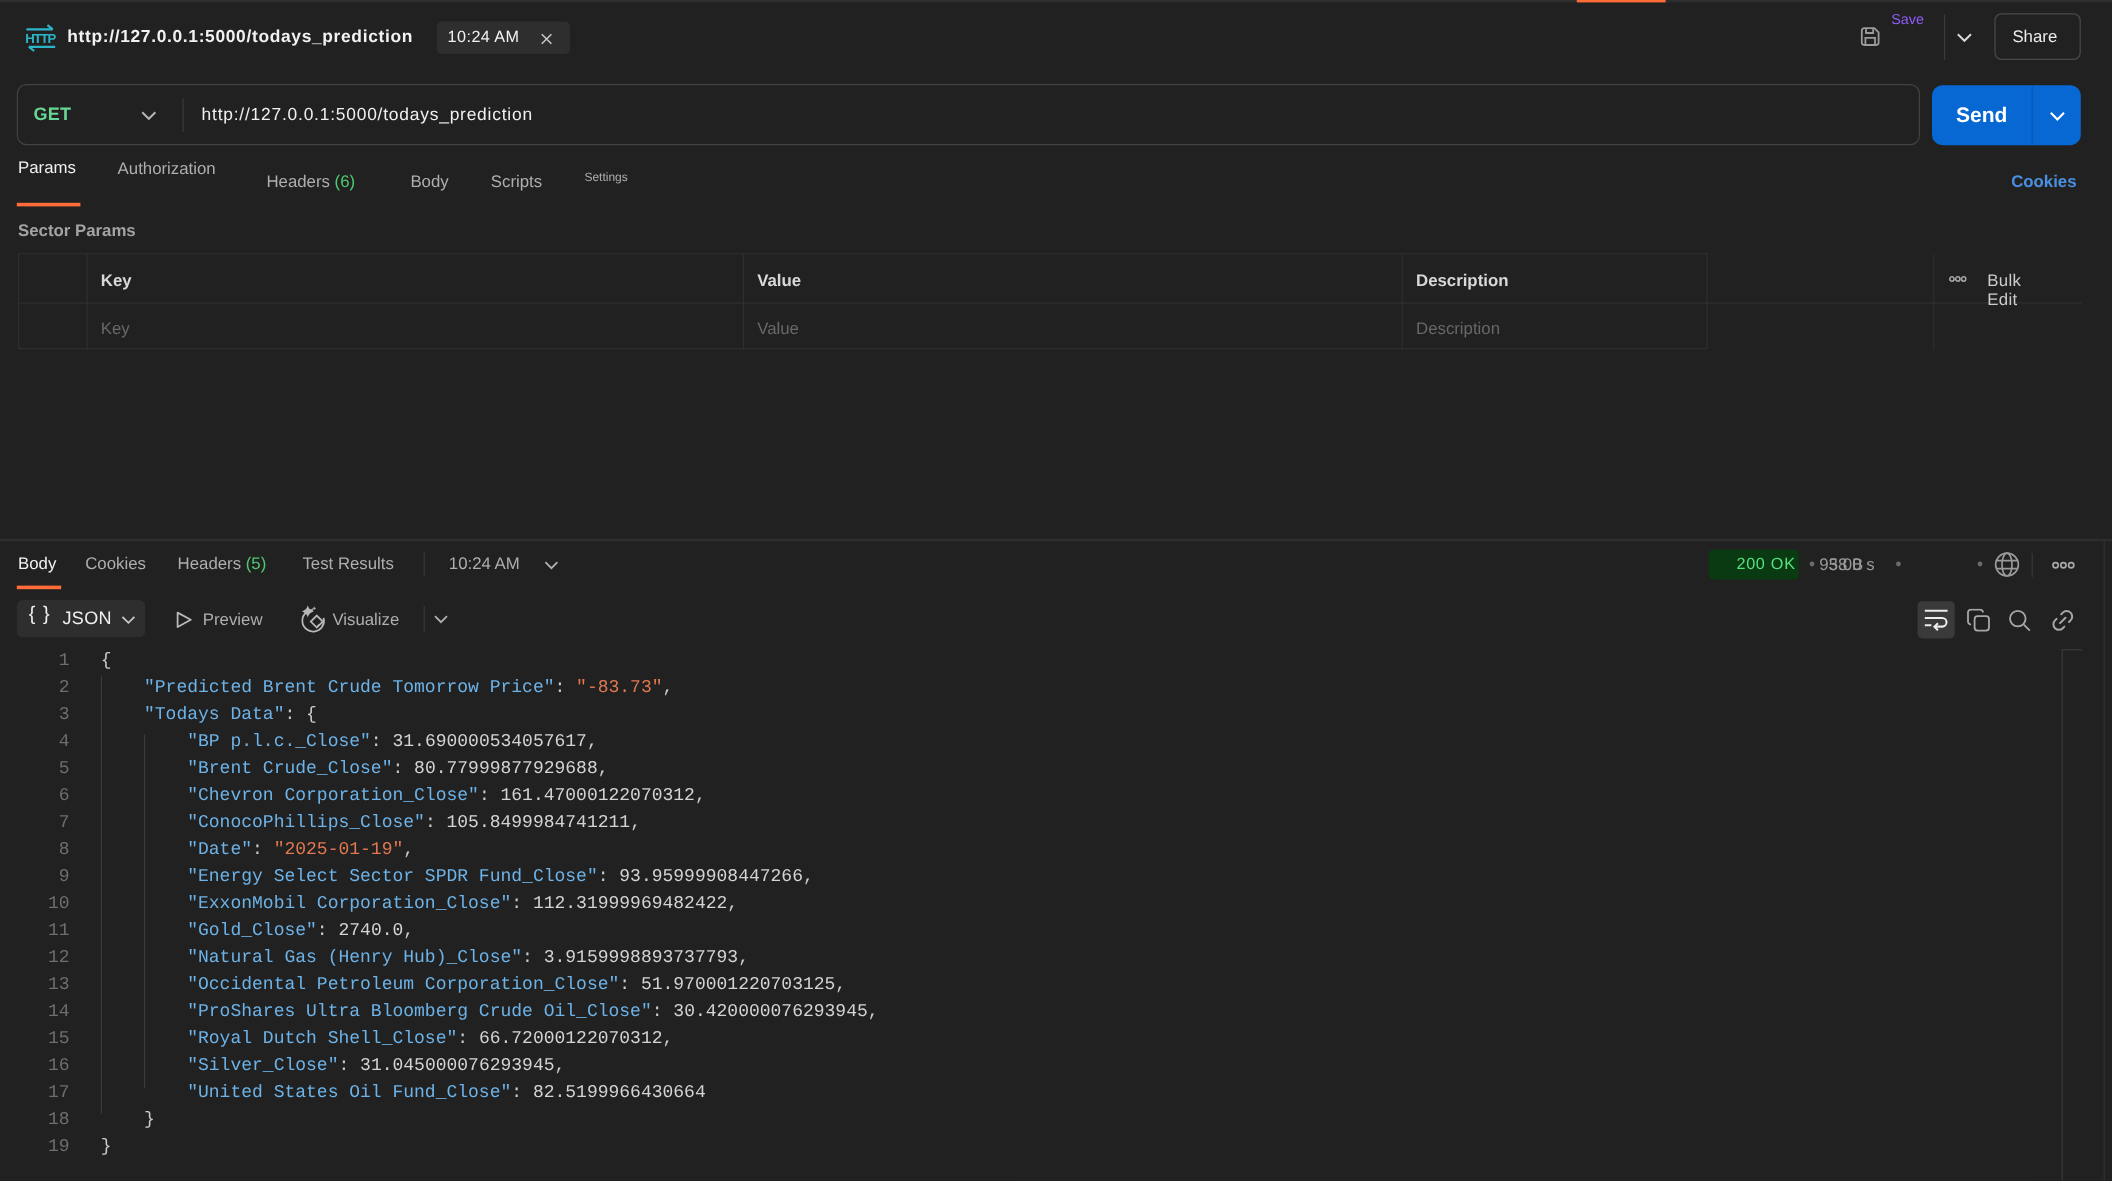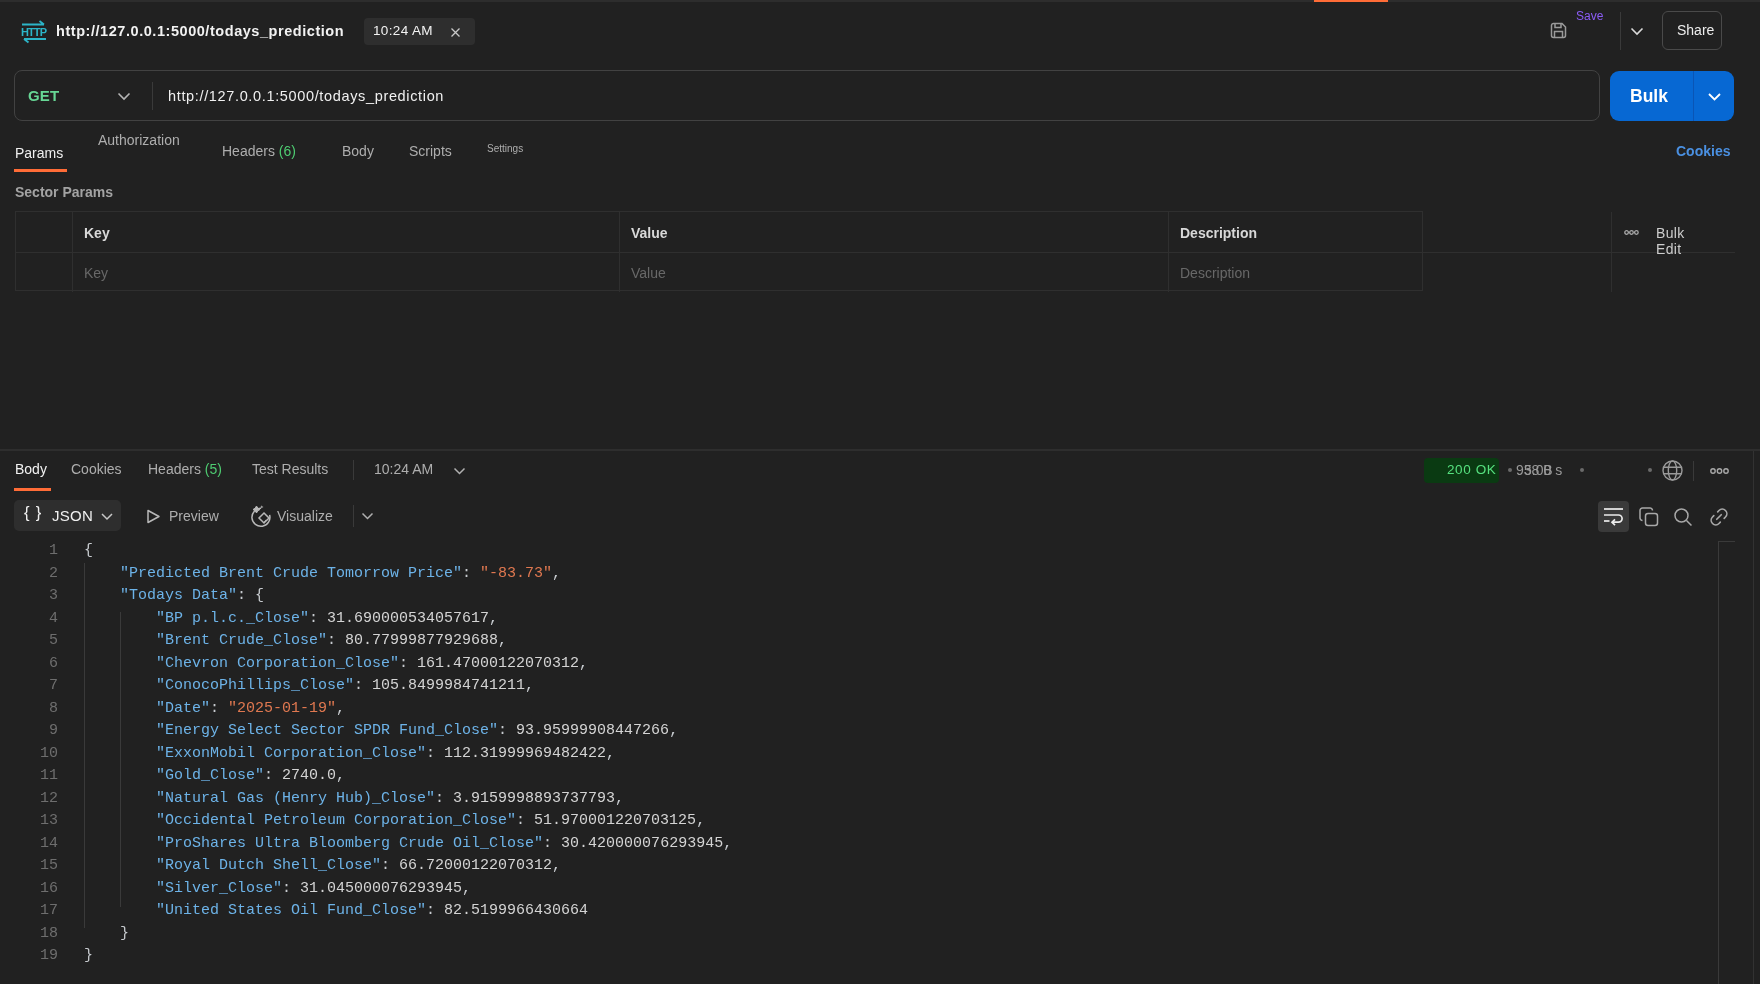--- a/index.html
+++ b/index.html
@@ -35,40 +35,40 @@
 
 <svg class="abs" style="left:1549px;top:21px" width="19" height="19" viewBox="0 0 19 19">
   <path d="M2.5 4.5 a2 2 0 0 1 2-2 H13 L16.5 6 V14.5 a2 2 0 0 1 -2 2 H4.5 a2 2 0 0 1 -2-2 Z" fill="none" stroke="#9b9b9b" stroke-width="1.5"></path>
   <path d="M6 2.8 V6.5 h6 V2.8 M5.5 16 v-5.5 h8 V16" fill="none" stroke="#9b9b9b" stroke-width="1.5"></path>
 </svg>
 <div class="abs" style="left:1576px;top:9px;font-size:12px;color:#8b5cf6;">Save</div>
 <div class="sep" style="left:1620px;top:12px;height:38px;background:#3a3a3a;"></div>
 <svg class="abs" style="left:1630px;top:27px" width="14" height="9" viewBox="0 0 14 9">
     <path d="M1.5 1.5 L7 7 L12.5 1.5" stroke="#dadada" stroke-width="1.6" fill="none"></path>
   </svg>
-<div class="abs" style="left:1662px;top:11px;width:60px;height:39px;border:1px solid #4a4a4a;border-radius:6px;">
+<div class="abs" style="left:1662px;top:11px;width:72px;height:39px;border:1px solid #4a4a4a;border-radius:6px;">
   <span class="abs" style="left:14px;top:10px;font-size:14px;color:#ededed;">Share</span>
 </div>
 
 <div class="abs" style="left:14px;top:70px;width:1586px;height:51px;border:1px solid #424242;border-radius:8px;"></div>
 <div class="abs" style="left:28px;top:87px;font-size:15px;font-weight:bold;color:#67d695;letter-spacing:0.2px;">GET</div>
 <svg class="abs" style="left:117px;top:92px" width="14" height="9" viewBox="0 0 14 9">
     <path d="M1.5 1.5 L7 7 L12.5 1.5" stroke="#b5b5b5" stroke-width="1.6" fill="none"></path>
   </svg>
 <div class="sep" style="left:152px;top:82px;height:28px;background:#3a3a3a;"></div>
 <div class="abs" style="left:168px;top:88px;font-size:14.5px;color:#f0f0f0;letter-spacing:0.65px;">http://127.0.0.1:5000/todays_prediction</div>
 <div class="abs" style="left:1610px;top:71px;width:124px;height:50px;background:#0768d3;border-radius:9px;">
-  <span class="abs" style="left:20px;top:15px;font-size:17.5px;font-weight:bold;color:#fff;">Bulk</span>
+  <span class="abs" style="left:20px;top:15px;font-size:17.5px;font-weight:bold;color:#fff;">Send</span>
   <div class="abs" style="left:83px;top:0;width:1px;height:50px;background:#0a55b5;"></div>
   <svg class="abs" style="left:98px;top:22px" width="13" height="8" viewBox="0 0 13 8">
       <path d="M1 1 L6.5 6.5 L12 1" stroke="#fff" stroke-width="1.8" fill="none"></path>
     </svg>
 </div>
 
-<div class="abs" style="left:15px;top:145px;font-size:14px;color:#f0f0f0;">Params</div>
+<div class="abs" style="left:15px;top:131px;font-size:14px;color:#f0f0f0;">Params</div>
 <div class="abs" style="left:14px;top:169px;width:53px;height:3px;background:#ff6c37;"></div>
 <div class="abs" style="left:98px;top:132px;font-size:14px;text-align:center;"><span class="muted">Authorization</span></div>
 <div class="abs" style="left:222px;top:143px;font-size:14px;"><span class="muted">Headers</span> <span style="color:#4ecb71;">(6)</span></div>
 <div class="abs" style="left:342px;top:143px;font-size:14px;"><span class="muted">Body</span></div>
 <div class="abs" style="left:409px;top:143px;font-size:14px;"><span class="muted">Scripts</span></div>
 <div class="abs" style="left:487px;top:143px;font-size:10px;"><span class="muted">Settings</span></div>
 <div class="abs" style="left:1676px;top:143px;font-size:14px;font-weight:bold;color:#4a90e2;">Cookies</div>
 
 <div class="abs" style="left:15px;top:184px;font-size:14px;font-weight:bold;color:#a3a3a3;">Sector Params</div>
 

